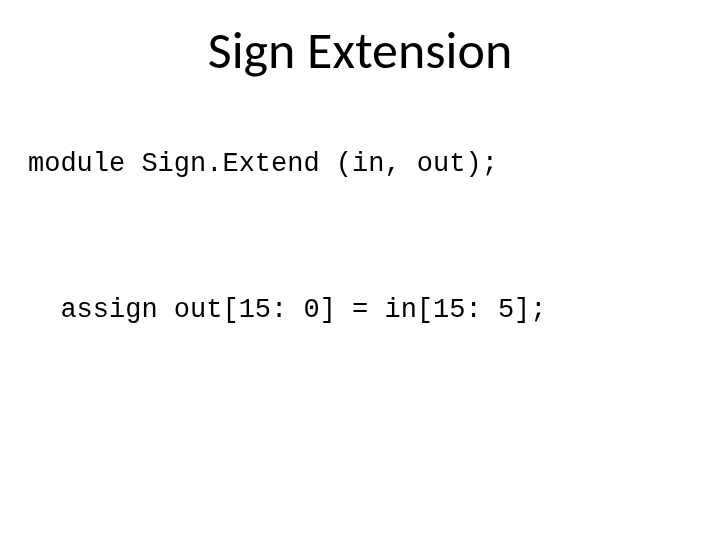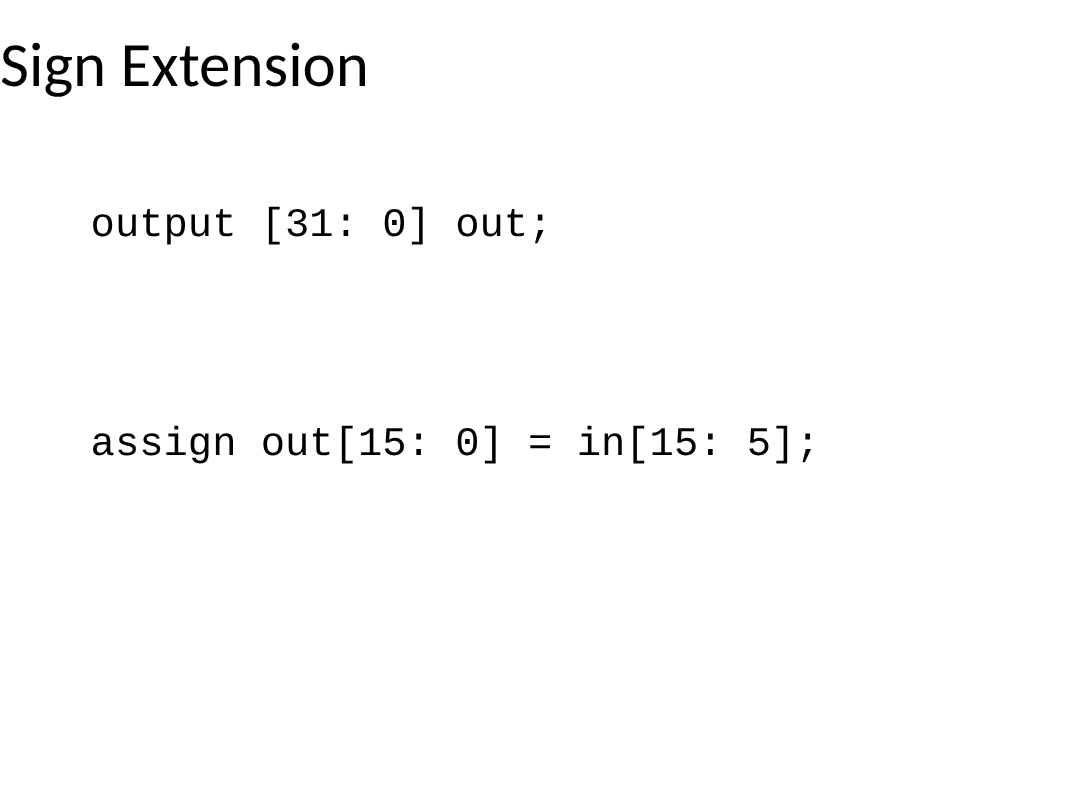--- a/index.html
+++ b/index.html
@@ -8,37 +8,38 @@
       width: 720px;
       height: 540px;
       background: #fff;
       font-family: "Courier New", Courier, monospace;
       color: #000;
       overflow: hidden;
     }
     .title {
       font-family: Calibri, "Segoe UI", Arial, sans-serif;
       font-weight: 400;
-      font-size: 42px;
+      font-size: 52px;
+      text-align: center;
       margin-top: 18px;
       margin-bottom: 28px;
     }
     .code {
       font-size: 27px;
       line-height: 1.35;
       white-space: pre;
       margin-left: 28px;
     }
     .blank {
       height: 36px;
     }
   </style>
 </head>
 <body>
 
 <div class="title">Sign Extension</div>
 
 <div class="code">
-<div>  output [31: 0] out;</div>
+<div>module Sign.Extend (in, out);</div>
 <div class="blank"></div>
 <div>  assign out[15: 0] = in[15: 5];</div>
 
 </div>
 
 </body></html>

